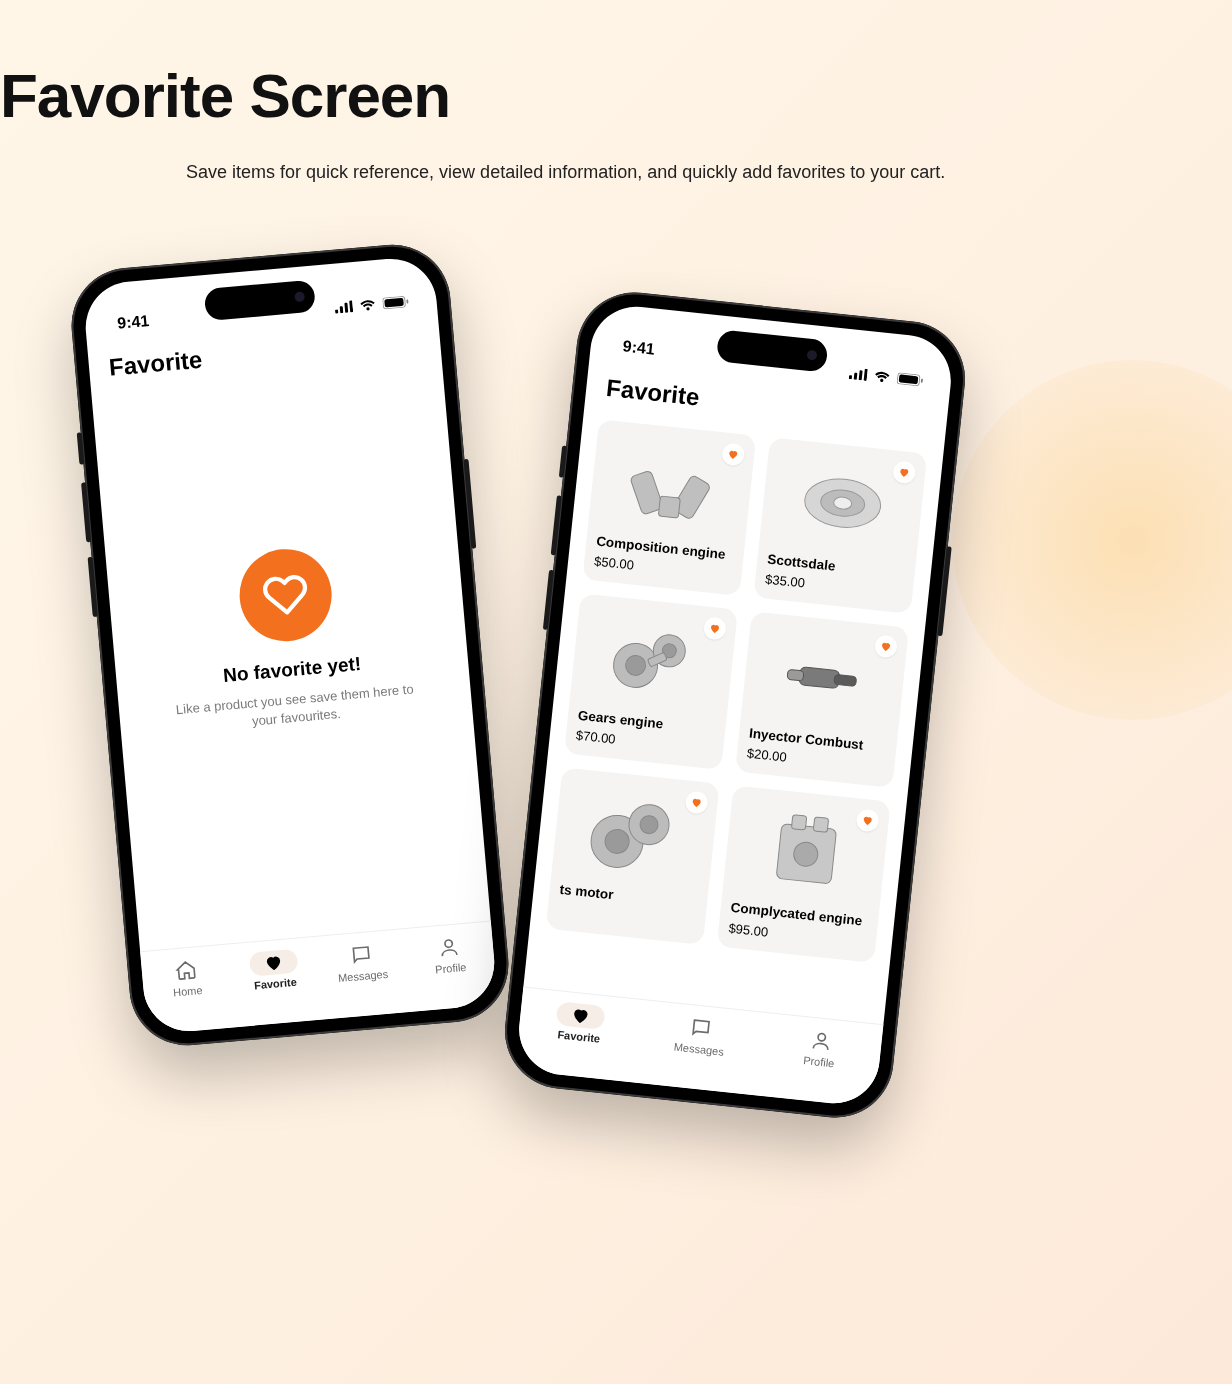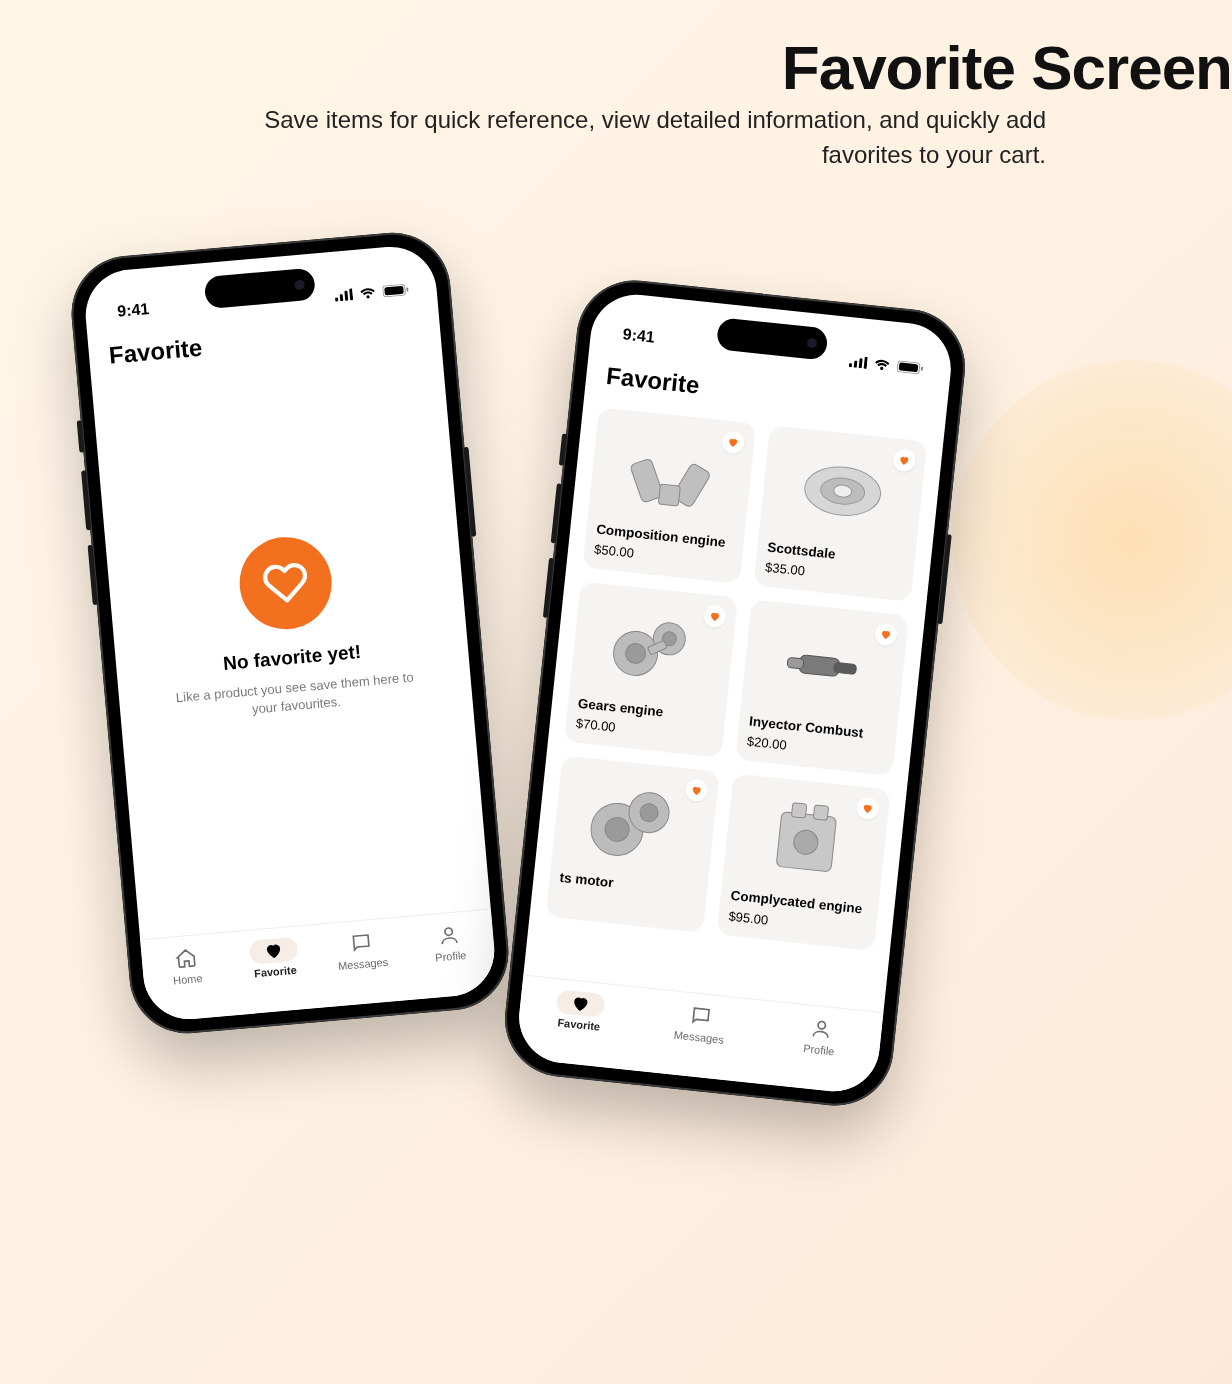--- a/index.html
+++ b/index.html
@@ -16,31 +16,32 @@
     position: absolute;
     right: -80px;
     top: 360px;
     width: 360px;
     height: 360px;
     background: radial-gradient(circle, #fcd9a0 0%, #fde9d0 70%, transparent 100%);
     border-radius: 50%;
     opacity: 0.7;
   }
   .hero {
-    text-align: right;
-    padding-top: 32px;
+    text-align: left;
+    padding-top: 60px;
   }
   .hero h1 {
     font-size: 62px;
     font-weight: 800;
     color: #111;
     letter-spacing: -1px;
   }
   .hero p {
-    font-size: 24px;
+    margin-top: 28px;
+    font-size: 18px;
     line-height: 1.45;
     color: #222;
     max-width: 860px;
     margin-left: auto;
     margin-right: auto;
   }
 
   .stage {
     position: relative;
     width: 100%;

